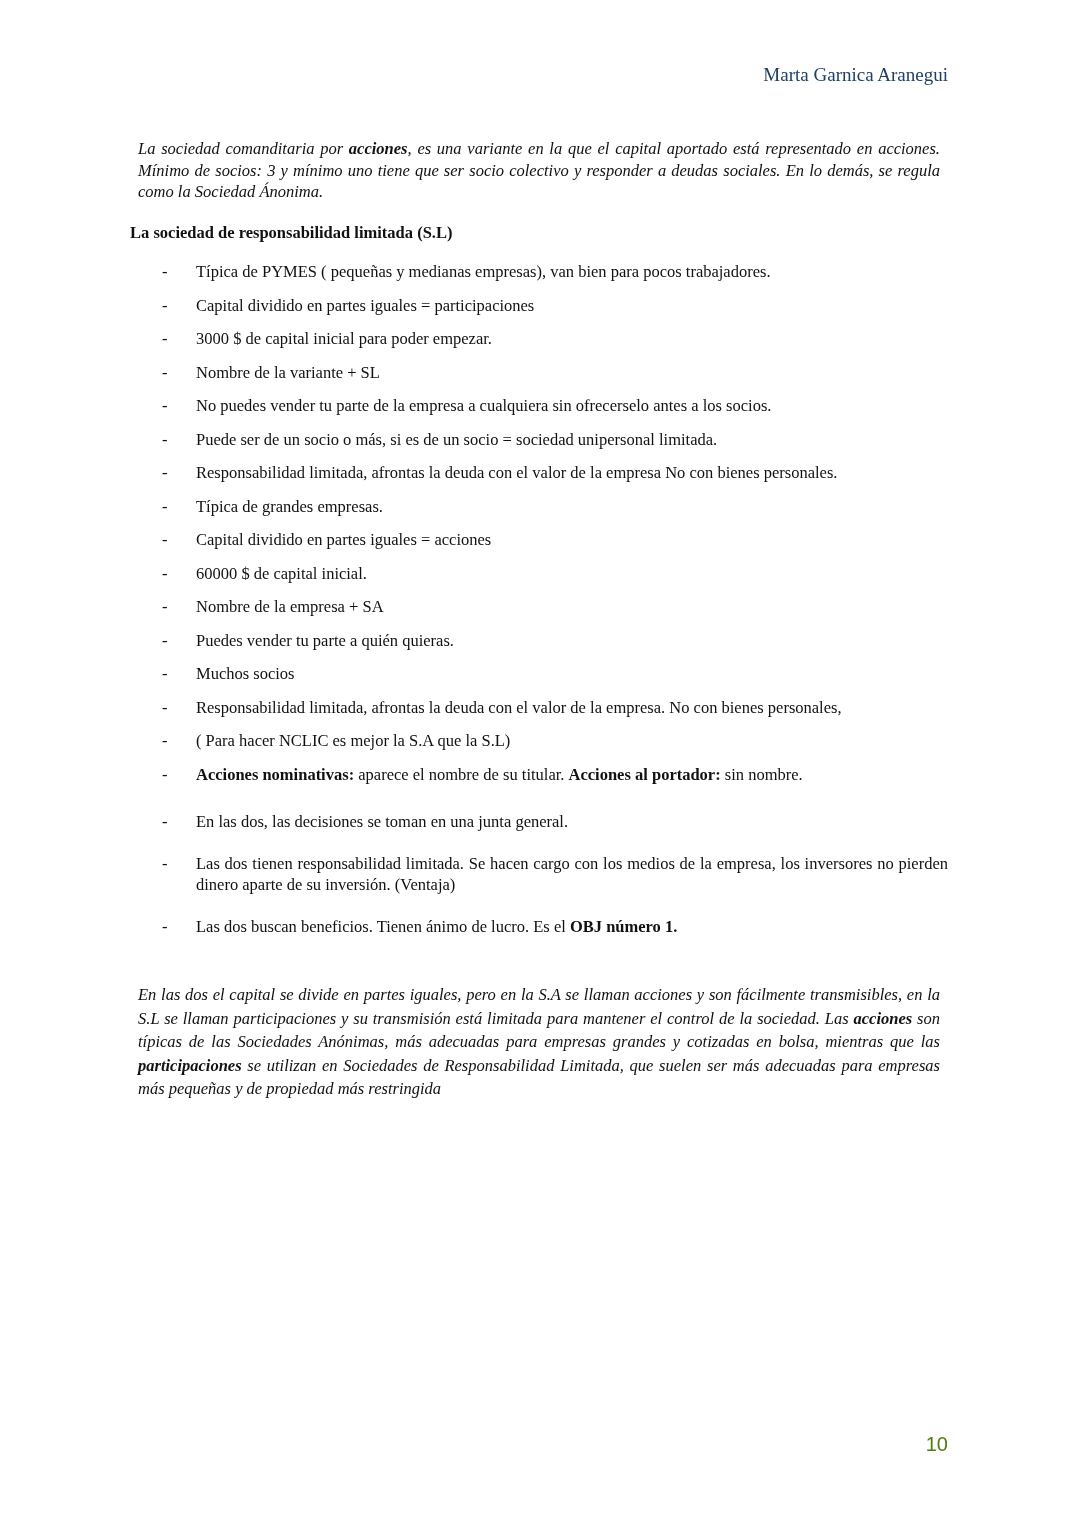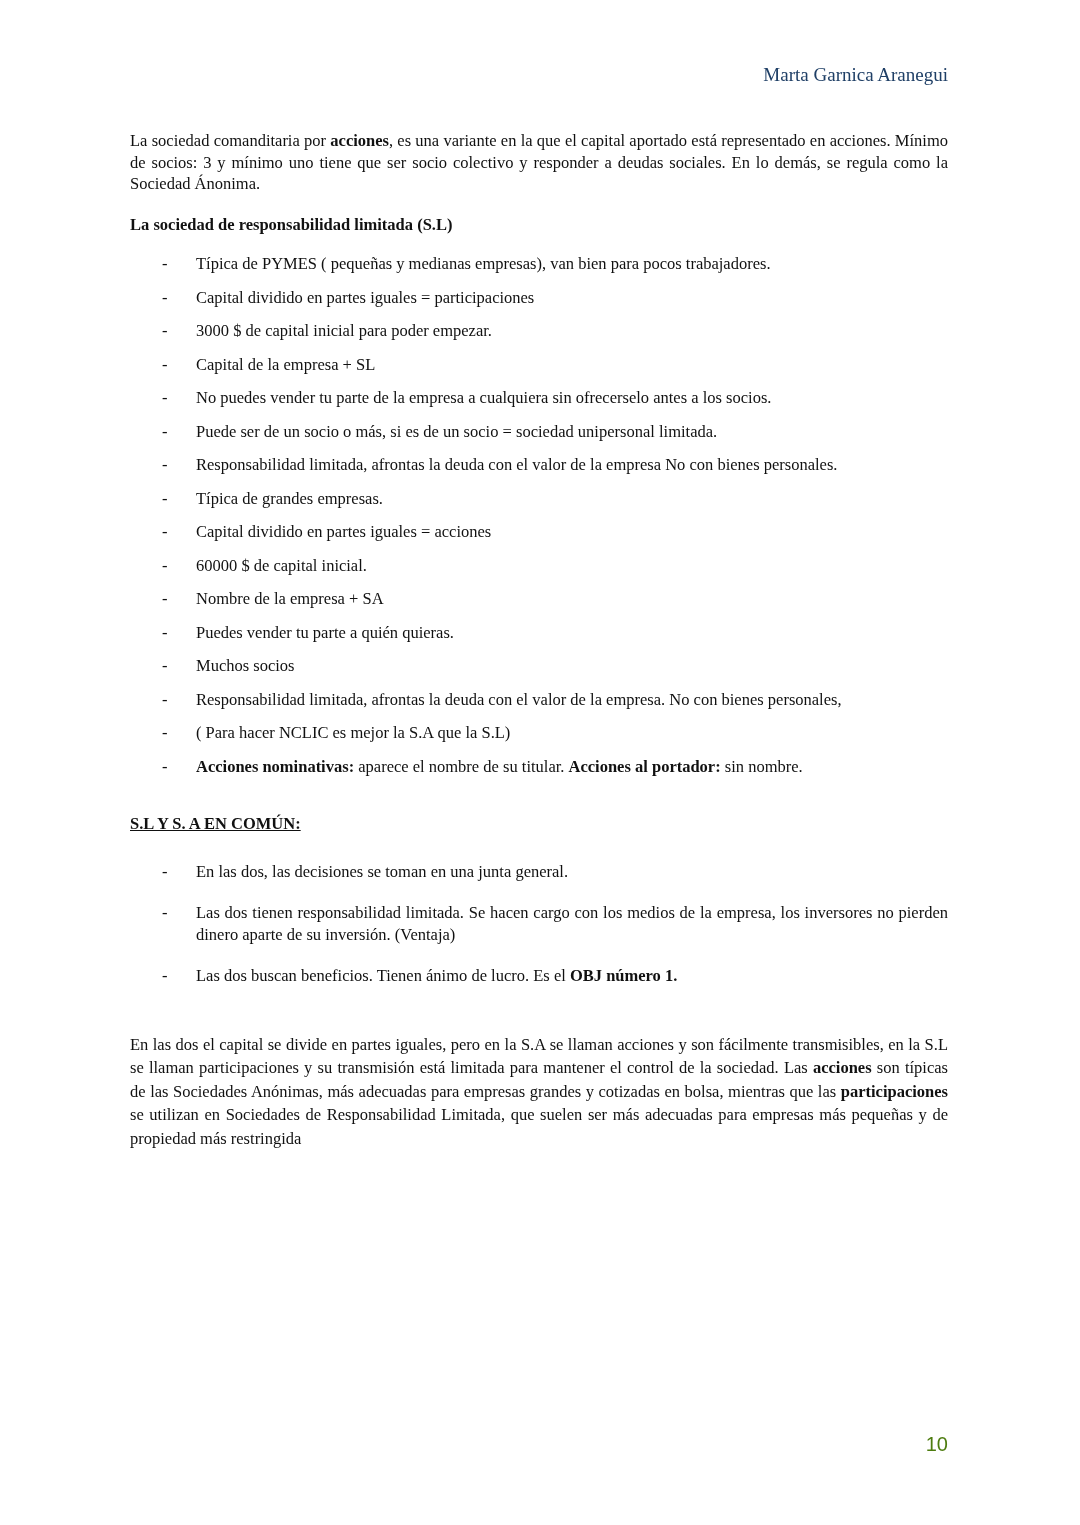--- a/index.html
+++ b/index.html
@@ -2,21 +2,21 @@
 <html><head>
 <meta charset="utf-8">
 <style>
   html, body { margin:0; padding:0; background:#ffffff; }
   body { width:1080px; height:1525px; position:relative; overflow:hidden;
          font-family:"Liberation Serif", serif; color:#111; }
   .header { position:absolute; top:64px; right:132px; font-size:19px; color:#1f3f66;text-align:center; }
   .page-num { position:absolute; top:1433px; right:132px; font-size:20px;
               font-family:"Liberation Sans", sans-serif; color:#4d7c0f; }
   .content { position:absolute; left:130px; top:130px; width:818px; font-size:16.5px; line-height:21.5px; }
-  .para { text-align:justify; margin:0; }
+  .para { text-align:justify; margin:8px;font-style:italic; }
   .heading { font-weight:bold; margin:0; }
   .u { text-decoration:underline; }
   ul.dash { list-style:none; margin:0; padding:0; }
   ul.dash li { position:relative; padding-left:66px; }
   ul.dash li .bullet { position:absolute; left:32px; top:0; }
   b { font-weight:bold; }
 </style>
 </head>
 <body>
 
@@ -25,40 +25,39 @@
 <div class="content">
 
   <p class="para"><span>La sociedad comanditaria por </span><b>acciones</b><span>, es una variante en la que el capital aportado está representado en acciones. Mínimo de socios: 3 y mínimo uno tiene que ser socio colectivo y responder a deudas sociales. En lo demás, se regula como la Sociedad Ánonima.</span></p>
 
   <p class="heading" style="margin-top:19px;">La sociedad  de responsabilidad limitada (S.L)</p>
 
   <ul class="dash" style="margin-top:18px;">
     <li style="margin-bottom:12px;"><span class="bullet">-</span><span>Típica de PYMES ( pequeñas y medianas empresas), van bien para pocos trabajadores.</span></li>
     <li style="margin-bottom:12px;"><span class="bullet">-</span><span>Capital dividido en partes iguales = participaciones</span></li>
     <li style="margin-bottom:12px;"><span class="bullet">-</span><span>3000 $ de capital inicial para poder empezar.</span></li>
-    <li style="margin-bottom:12px;"><span class="bullet">-</span><span>Capital de la empresa + SL</span></li>
+    <li style="margin-bottom:12px;"><span class="bullet">-</span><span>Nombre de la variante + SL</span></li>
     <li style="margin-bottom:12px;"><span class="bullet">-</span><span>No puedes vender tu parte de la empresa a cualquiera sin ofrecerselo antes a los socios.</span></li>
     <li style="margin-bottom:12px;"><span class="bullet">-</span><span>Puede ser de un socio o más, si es de un socio = sociedad unipersonal limitada.</span></li>
     <li><span class="bullet">-</span><span>Responsabilidad limitada, afrontas la deuda con el valor de la empresa No con bienes personales.</span></li>
   </ul>
 
 
   <ul class="dash" style="margin-top:12px;">
     <li style="margin-bottom:12px;"><span class="bullet">-</span><span>Típica de grandes empresas.</span></li>
     <li style="margin-bottom:12px;"><span class="bullet">-</span><span>Capital dividido en partes iguales = acciones</span></li>
     <li style="margin-bottom:12px;"><span class="bullet">-</span><span>60000 $ de capital inicial.</span></li>
     <li style="margin-bottom:12px;"><span class="bullet">-</span><span>Nombre de la empresa + SA</span></li>
     <li style="margin-bottom:12px;"><span class="bullet">-</span><span>Puedes vender tu parte a quién quieras.</span></li>
     <li style="margin-bottom:12px;"><span class="bullet">-</span><span>Muchos socios</span></li>
     <li style="margin-bottom:12px;"><span class="bullet">-</span><span>Responsabilidad limitada,  afrontas la deuda con el valor de la empresa. No con bienes personales,</span></li>
     <li style="margin-bottom:12px;"><span class="bullet">-</span><span>( Para hacer NCLIC es mejor la S.A que la S.L)</span></li>
     <li><span class="bullet">-</span><b>Acciones nominativas:</b><span> aparece el nombre de su titular. </span><b>Acciones al portador:</b><span> sin nombre.</span></li>
   </ul>
 
-  <p class="heading u" style="margin-top:36px;">S.L Y S. A EN COMÚN:</p>
 
   <ul class="dash" style="margin-top:26px;">
     <li style="margin-bottom:20px;"><span class="bullet">-</span><span>En las dos, las decisiones se toman en una junta general.</span></li>
     <li style="margin-bottom:20px; text-align:justify;"><span class="bullet">-</span><span>Las dos tienen responsabilidad limitada. Se hacen cargo con los medios de la empresa, los inversores no pierden dinero aparte de su inversión.  (Ventaja)</span></li>
     <li><span class="bullet">-</span><span>Las dos buscan beneficios. Tienen ánimo de lucro. Es el </span><b>OBJ número 1.</b></li>
   </ul>
 
   <p class="para" style="margin-top:46px; line-height:23.5px;"><span>En las dos el capital se divide en partes iguales, pero en la S.A se llaman acciones y son fácilmente transmisibles, en la S.L se llaman participaciones y su transmisión está limitada para mantener el control de la sociedad. Las </span><b>acciones</b><span> son típicas de las Sociedades Anónimas, más adecuadas para empresas grandes y cotizadas en bolsa, mientras que las </span><b>participaciones</b><span> se utilizan en Sociedades de Responsabilidad Limitada, que suelen ser más adecuadas para empresas más pequeñas y de propiedad más restringida</span></p>
 
 </div>

